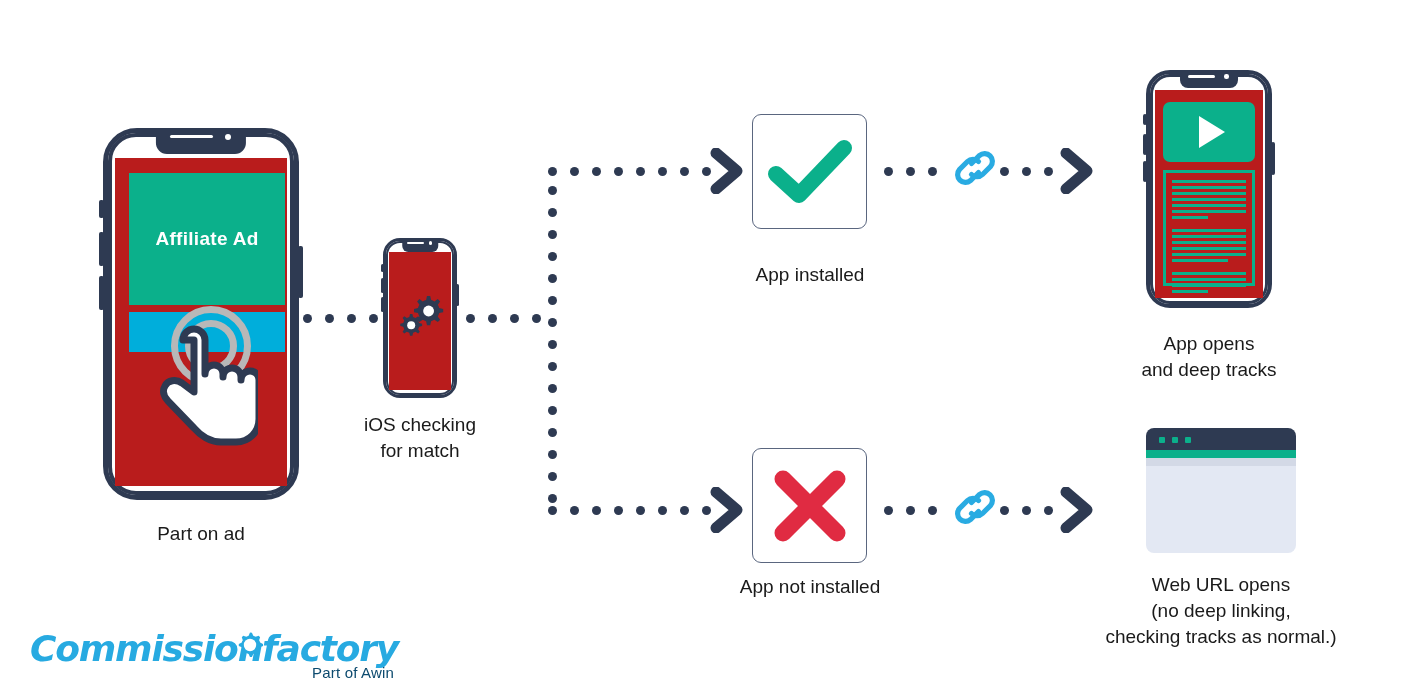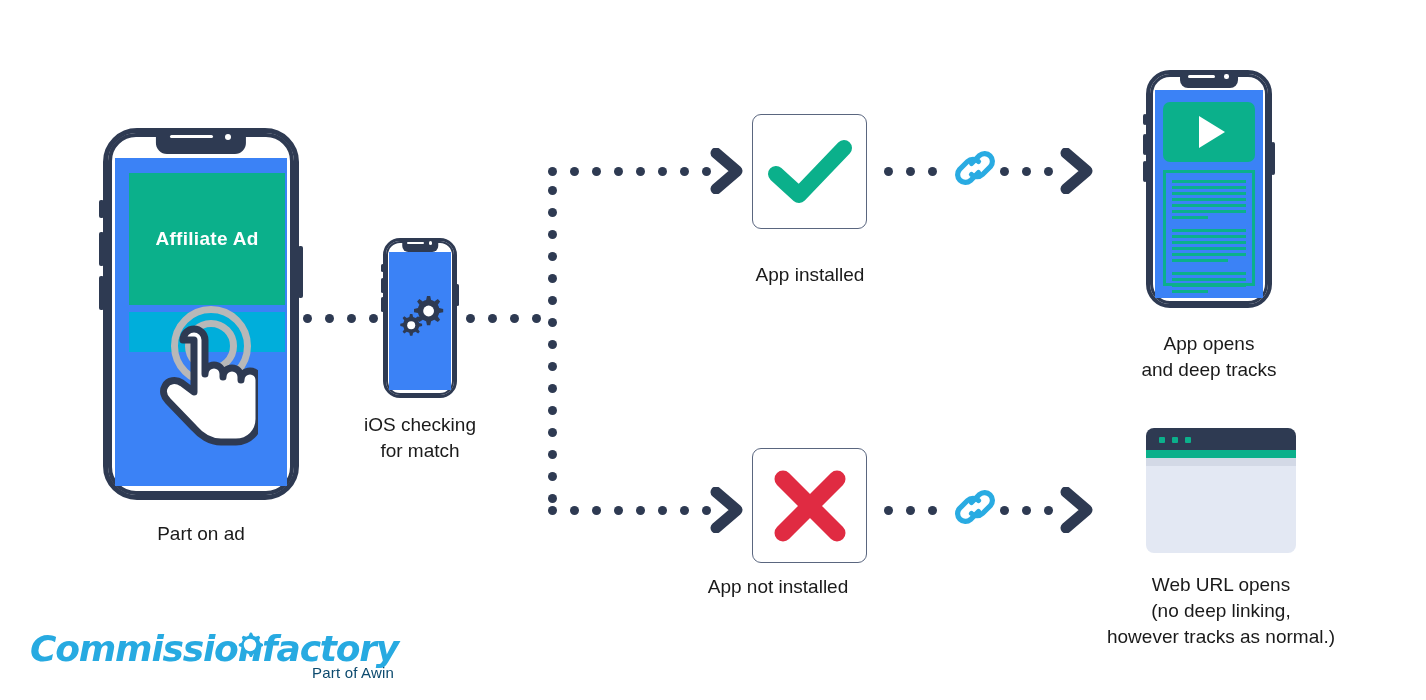--- a/index.html
+++ b/index.html
@@ -34,21 +34,21 @@
     position:absolute;top:7px;left:34%;width:22%;height:3px;
     background:#fff;border-radius:2px;
   }
   .phone .camera{
     position:absolute;top:5.5px;left:62%;width:6px;height:6px;
     background:#fff;border-radius:50%;
   }
   .phone .btn-l1,.phone .btn-l2,.phone .btn-l3,.phone .btn-r1{
     position:absolute;background:#2E3A52;border-radius:2px;
   }
-  .phone .screen{position:absolute;overflow:hidden;background:#3b82f6;}
+  .phone .screen{position:absolute;overflow:hidden;background:#b91c1c;}
 
   
   #phone-ad{left:103px;top:128px;width:196px;height:372px;}
   #phone-ad .btn-l1{left:-4px;top:72px;width:5px;height:18px;}
   #phone-ad .btn-l2{left:-4px;top:104px;width:5px;height:34px;}
   #phone-ad .btn-l3{left:-4px;top:148px;width:5px;height:34px;}
   #phone-ad .btn-r1{right:-4px;top:118px;width:5px;height:52px;}
   #phone-ad .screen{left:12px;top:30px;right:12px;bottom:14px;}
   .ad-green{
     position:absolute;left:14px;top:15px;width:156px;height:132px;
@@ -272,21 +272,21 @@
     <path d="M9 37 L32 58 L77 11" fill="none" stroke="#0BB08B" stroke-width="16" stroke-linecap="round" stroke-linejoin="round"></path>
   </svg>
 </div>
 <div class="lbl" style="left:710px;top:262px;width:200px;">App installed</div>
 
 <div class="statusbox" id="box-notinstalled">
   <svg width="76" height="76" viewBox="0 0 76 76">
     <path d="M11 11 L65 65 M65 11 L11 65" fill="none" stroke="#E02B42" stroke-width="17" stroke-linecap="round"></path>
   </svg>
 </div>
-<div class="lbl" style="left:668px;top:574px;width:220px;text-align:center;">App not installed</div>
+<div class="lbl" style="left:700px;top:574px;width:220px;text-align:center;">App not installed</div>
 
 <div>
   <div class="dot" style="left:884px;top:167px;"></div>
   <div class="dot" style="left:906px;top:167px;"></div>
   <div class="dot" style="left:928px;top:167px;"></div>
   <svg class="linkicon" style="left:952px;top:145px;" width="46" height="46" viewBox="0 0 46 46">
     <g fill="none" stroke="#29ABE2" stroke-width="5.2" stroke-linecap="round">
       <path d="M18.5 27.5 L10.5 35.5 a7.8 7.8 0 0 1 -11 -11 l8 -8 a7.8 7.8 0 0 1 11 0" transform="translate(8,0)"></path>
       <path d="M27.5 18.5 L35.5 10.5 a7.8 7.8 0 0 1 11 11 l-8 8 a7.8 7.8 0 0 1 -11 0" transform="translate(-8,0)"></path>
     </g>
@@ -362,21 +362,21 @@
     <div class="br-dot" style="left:13px;"></div>
     <div class="br-dot" style="left:26px;"></div>
     <div class="br-dot" style="left:39px;"></div>
   </div>
   <div class="br-accent"></div>
   <div class="br-body"></div>
   <div class="br-shade"></div>
 </div>
 <div class="lbl" style="left:1071px;top:572px;width:300px;">Web URL opens
 (no deep linking,
-however tracks as normal.)</div>
+checking tracks as normal.)</div>
 
 <div id="logo">
   <div class="cf">Commissionfactory</div>
   <div class="awin">Part of Awin</div>
   <svg class="gearmark" width="26" height="26" viewBox="0 0 26 26">
     <g fill="#27AAE1">
       <path d="M13 0.6 l1.9 .2 l1.4 3.0 a9.5 9.5 0 0 1 2.3 1.0 l3.1 -1.0 l1.4 1.4 l-1.0 3.1 a9.5 9.5 0 0 1 1.0 2.3 l3.0 1.4 l0 1.9 l-3.0 1.4 a9.5 9.5 0 0 1 -1.0 2.3 l1.0 3.1 l-1.4 1.4 l-3.1 -1.0 a9.5 9.5 0 0 1 -2.3 1.0 l-1.4 3.0 l-1.9 0 l-1.4 -3.0 a9.5 9.5 0 0 1 -2.3 -1.0 l-3.1 1.0 l-1.4 -1.4 l1.0 -3.1 a9.5 9.5 0 0 1 -1.0 -2.3 l-3.0 -1.4 l0 -1.9 l3.0 -1.4 a9.5 9.5 0 0 1 1.0 -2.3 l-1.0 -3.1 l1.4 -1.4 l3.1 1.0 a9.5 9.5 0 0 1 2.3 -1.0 z"></path>
       <circle cx="13" cy="13" r="6.2" fill="#ffffff"></circle>
     </g>
   </svg>

